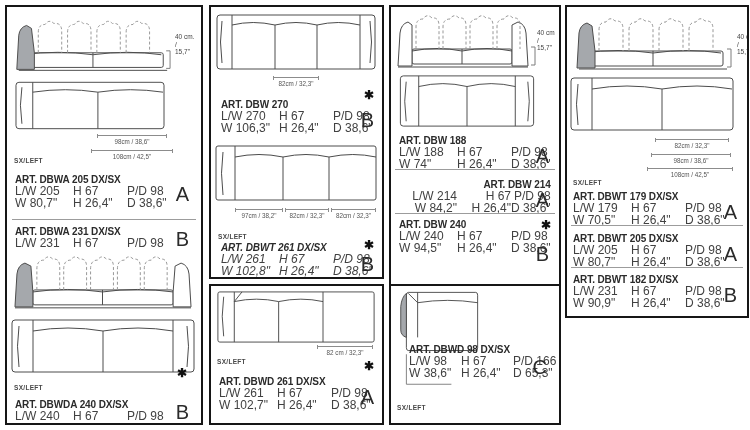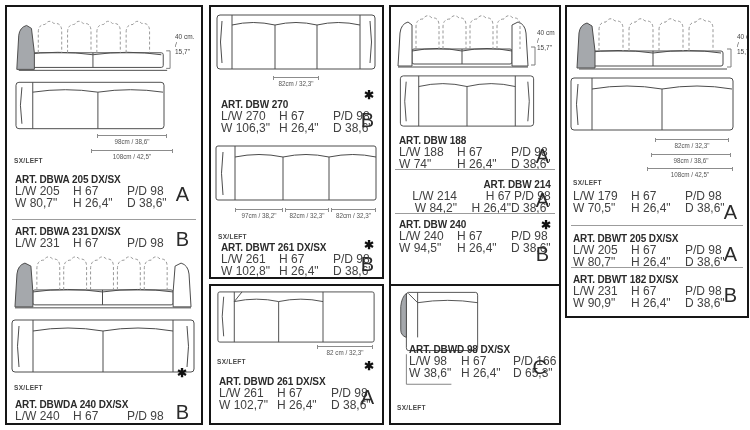--- a/index.html
+++ b/index.html
@@ -164,21 +164,21 @@
     <div class="dim" style="left:74px;top:202px;width:44px;">
       <div class="dimline"></div>
       <div class="dimlabel">82cm / 32,3"</div>
     </div>
     <div class="dim" style="left:120px;top:202px;width:45px;">
       <div class="dimline"></div>
       <div class="dimlabel">82cm / 32,3"</div>
     </div>
     <div class="sx" style="left:7px;top:226px;">SX/LEFT</div>
     <div class="star" style="right:8px;top:232px;">✱</div>
-    <div class="listing" style="left:10px;top:235px;">
+    <div class="listing" style="left:10px;top:235px;font-style:italic;">
       <div class="art">ART. DBWT 261 DX/SX</div>
       <div class="specrow">
         <span>L/W 261</span>
         <span>H 67</span>
         <span>P/D 98</span>
       </div>
       <div class="specrow">
         <span>W 102,8"</span>
         <span>H 26,4"</span>
         <span>D 38,6"</span>
@@ -343,20 +343,21 @@
       <div class="dimline"></div>
       <div class="dimlabel">98cm / 38,6"</div>
     </div>
     <div class="dim" style="left:80px;top:161px;width:86px;">
       <div class="dimline"></div>
       <div class="dimlabel">108cm / 42,5"</div>
     </div>
     <div class="sx" style="left:6px;top:172px;">SX/LEFT</div>
 
     <div class="listing" style="left:6px;top:184px;">
+      <div class="art">ART. DBWT 179 DX/SX</div>
       <div class="specrow">
         <span>L/W 179</span>
         <span>H 67</span>
         <span>P/D 98</span>
       </div>
       <div class="specrow">
         <span>W 70,5"</span>
         <span>H 26,4"</span>
         <span>D 38,6"</span>
       </div>

